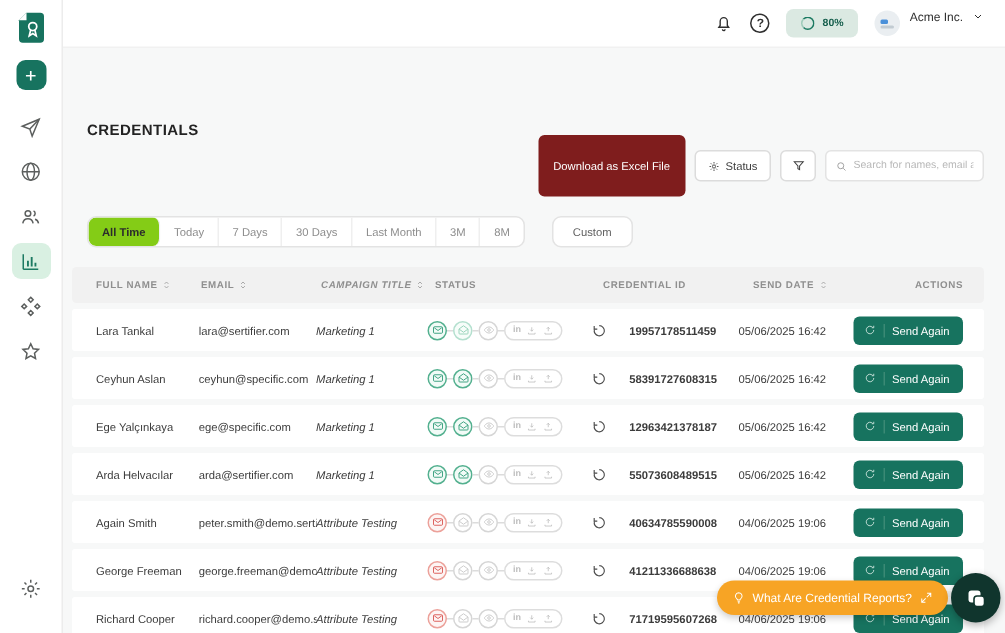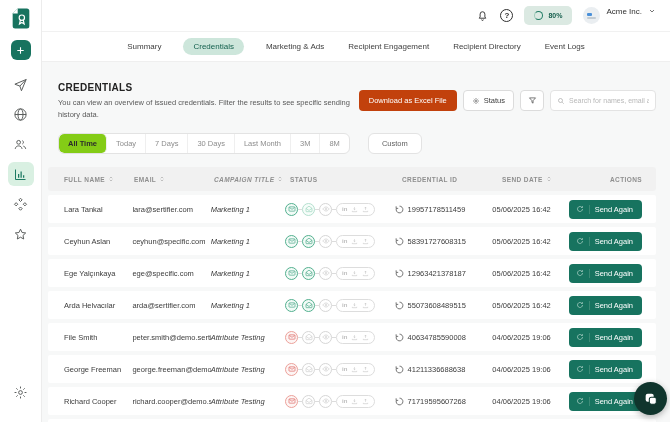--- a/index.html
+++ b/index.html
@@ -52,22 +52,22 @@
   .tab { font-size:8px; color:#3d3d3d; padding:4px 2px; cursor:pointer; white-space:nowrap; }
   .tab.active { background:#cde6db; color:#14604e; padding:4px 10px; border-radius:11px; }
 
   
   .content { position:absolute; left:42px; right:0; top:62px; bottom:0; padding:0 14px 0 6px; }
   .section-head { display:flex; justify-content:space-between; align-items:flex-start;
                   margin:20px 0 0 10px; }
   .page-title { font-size:10px; font-weight:700; color:#232323; letter-spacing:.3px; }
   .page-desc { font-size:7.5px; color:#5a5a5a; line-height:1.55; max-width:322px; margin-top:4px; }
   .controls { display:flex; gap:6px; align-items:center; margin-top:8px; }
-  .btn-primary { background:#c2410c; color:#fff; font-size:7.5px; border:none; border-radius:4px;
-                 padding:6px 10px; cursor:pointer; font-family:inherit; white-space:nowrap; }
+  .btn-primary { background:#7f1d1d; color:#fff; font-size:7.5px; border:none; border-radius:4px;
+                 padding:16px 10px; cursor:pointer; font-family:inherit; white-space:nowrap; }
   .btn-outline { background:#fff; border:1px solid #dcdcdc; border-radius:4px; font-size:7.5px;
                  color:#3d3d3d; padding:5px 8px; display:flex; align-items:center; gap:4px;
                  cursor:pointer; font-family:inherit; }
   .btn-outline svg { width:8px; height:8px; stroke:#3d3d3d; fill:none; stroke-width:1.8; }
   .btn-square { width:24px; height:21px; justify-content:center; padding:0; }
   .search-box { background:#fff; border:1px solid #e3e3e3; border-radius:4px; height:21px;
                 width:106px; display:flex; align-items:center; gap:4px; padding:0 6px; }
   .search-box svg { width:8px; height:8px; stroke:#9a9a9a; fill:none; stroke-width:1.8; flex:none; }
   .search-box input { border:none; outline:none; width:100%; font-size:7px; color:#444;
                       font-family:inherit; background:transparent; }
@@ -87,21 +87,21 @@
   .table { margin-top:13px; }
   .thead { background:#f1f1f1; border-radius:3px; height:24px; display:flex; align-items:center;
            font-size:6.5px; font-weight:700; color:#8f8f8f; letter-spacing:.4px; }
   .trow { background:#fff; border-radius:2px; height:28px; margin-top:4px; display:flex;
           align-items:center; font-size:7.5px; color:#3c3c3c; }
   .c-name { width:86px; padding-left:16px; display:flex; align-items:center; gap:3px;
             white-space:nowrap; overflow:hidden; }
   .c-email { width:80px; white-space:nowrap; overflow:hidden; }
   .c-camp { width:76px; display:flex; align-items:center; gap:3px; white-space:nowrap;font-style:italic; }
   .c-status { width:112px; }
-  .c-cred { width:100px; display:flex; gap:4px; }
+  .c-cred { width:100px; display:flex; gap:16px;font-weight:bold; }
   .c-date { width:78px; display:flex; align-items:center; gap:3px; white-space:nowrap; }
   .c-act { flex:1; display:flex; justify-content:flex-end; padding-right:14px; }
   .sort-ic { width:6px; height:8px; stroke:#9f9f9f; fill:none; stroke-width:2.4; flex:none; }
 
   .chain { display:flex; align-items:center; }
   .dash { width:4px; height:1px; background:#dcdcdc; }
   .sicon { width:13px; height:13px; border:1px solid #d6d6d6; border-radius:50%; display:flex;
            align-items:center; justify-content:center; color:#c7c7c7; flex:none; cursor:pointer; }
   .sicon svg { width:8px; height:8px; stroke:currentColor; fill:none; stroke-width:1.8; }
   .share-pill { height:13px; border:1px solid #ddd; border-radius:8px; display:flex;
@@ -216,35 +216,26 @@
           <i></i>
           <b></b>
         </span>
       <span class="org-name">Acme Inc.</span>
       <svg viewBox="0 0 24 24">
           <path d="M6 9l6 6 6-6"></path>
         </svg>
     </div>
   </div>
 
-  <div class="tabbar">
-    <span class="tab">Summary</span>
-    <span class="tab active">Credentials</span>
-    <span class="tab">Marketing &amp; Ads</span>
-    <span class="tab">Recipient Engagement</span>
-    <span class="tab">Recipient Directory</span>
-    <span class="tab">Event Logs</span>
-  </div>
 
   <div class="content">
 
     <div class="section-head">
       <div>
         <div class="page-title">CREDENTIALS</div>
-        <div class="page-desc">You can view an overview of issued credentials. Filter the results to see specific sending history data.</div>
       </div>
       <div class="controls">
         <button class="btn-primary">Download as Excel File</button>
         <button class="btn-outline">
           <svg viewBox="0 0 24 24">
               <circle cx="12" cy="12" r="3.2"></circle>
               <path d="M12 3v3M12 18v3M3 12h3M18 12h3M5.6 5.6l2.1 2.1M16.3 16.3l2.1 2.1M18.4 5.6l-2.1 2.1M7.7 16.3l-2.1 2.1"></path>
             </svg>
           <span>Status</span>
         </button>
@@ -547,21 +538,21 @@
                   <path d="M19.5 12a7.5 7.5 0 1 1-2.2-5.3"></path>
                   <path d="M19.5 3.5v4h-4"></path>
                 </svg>
         <i></i>
         <span>Send Again</span>
       </button>
     </div>
   </div>
 
   <div class="trow st-bounced">
-    <div class="c-name">File Smith</div>
+    <div class="c-name">Again Smith</div>
     <div class="c-email">peter.smith@demo.sertifi...</div>
     <div class="c-camp">Attribute Testing</div>
     <div class="c-status">
       <div class="chain">
         <span class="sicon s1">
                   <svg viewBox="0 0 24 24">
                     <rect x="3" y="5.5" width="18" height="13" rx="2"></rect>
                     <path d="M4.5 7.5l7.5 5.5 7.5-5.5"></path>
                   </svg>
                 </span>
@@ -738,20 +729,30 @@
     <div class="c-email"></div>
     <div class="c-camp"></div>
 
     <div class="c-date"></div>
 
   </div>
 </div>
     </div>
   </div>
 
+  <div class="tip-pill">
+    <svg viewBox="0 0 24 24">
+        <path d="M12 3a6 6 0 0 0-3.4 10.9c.8.6 1.4 1.2 1.4 2.1h4c0-.9.6-1.5 1.4-2.1A6 6 0 0 0 12 3z"></path>
+        <path d="M10 19h4M10.7 21.5h2.6"></path>
+      </svg>
+    <span>What Are Credential Reports?</span>
+    <svg viewBox="0 0 24 24">
+        <path d="M13.5 4H20v6.5M20 4l-7 7M10.5 20H4v-6.5M4 20l7-7"></path>
+      </svg>
+  </div>
   <div class="chat-bubble">
     <svg viewBox="0 0 24 24">
       <rect x="4" y="4" width="12" height="12" rx="3" fill="#fff"></rect>
       <rect x="9.5" y="9.5" width="10.5" height="10.5" rx="3" fill="#fff" stroke="#10352d" stroke-width="1.6"></rect>
     </svg>
   </div>
 
 </div>
 
 </body></html>

